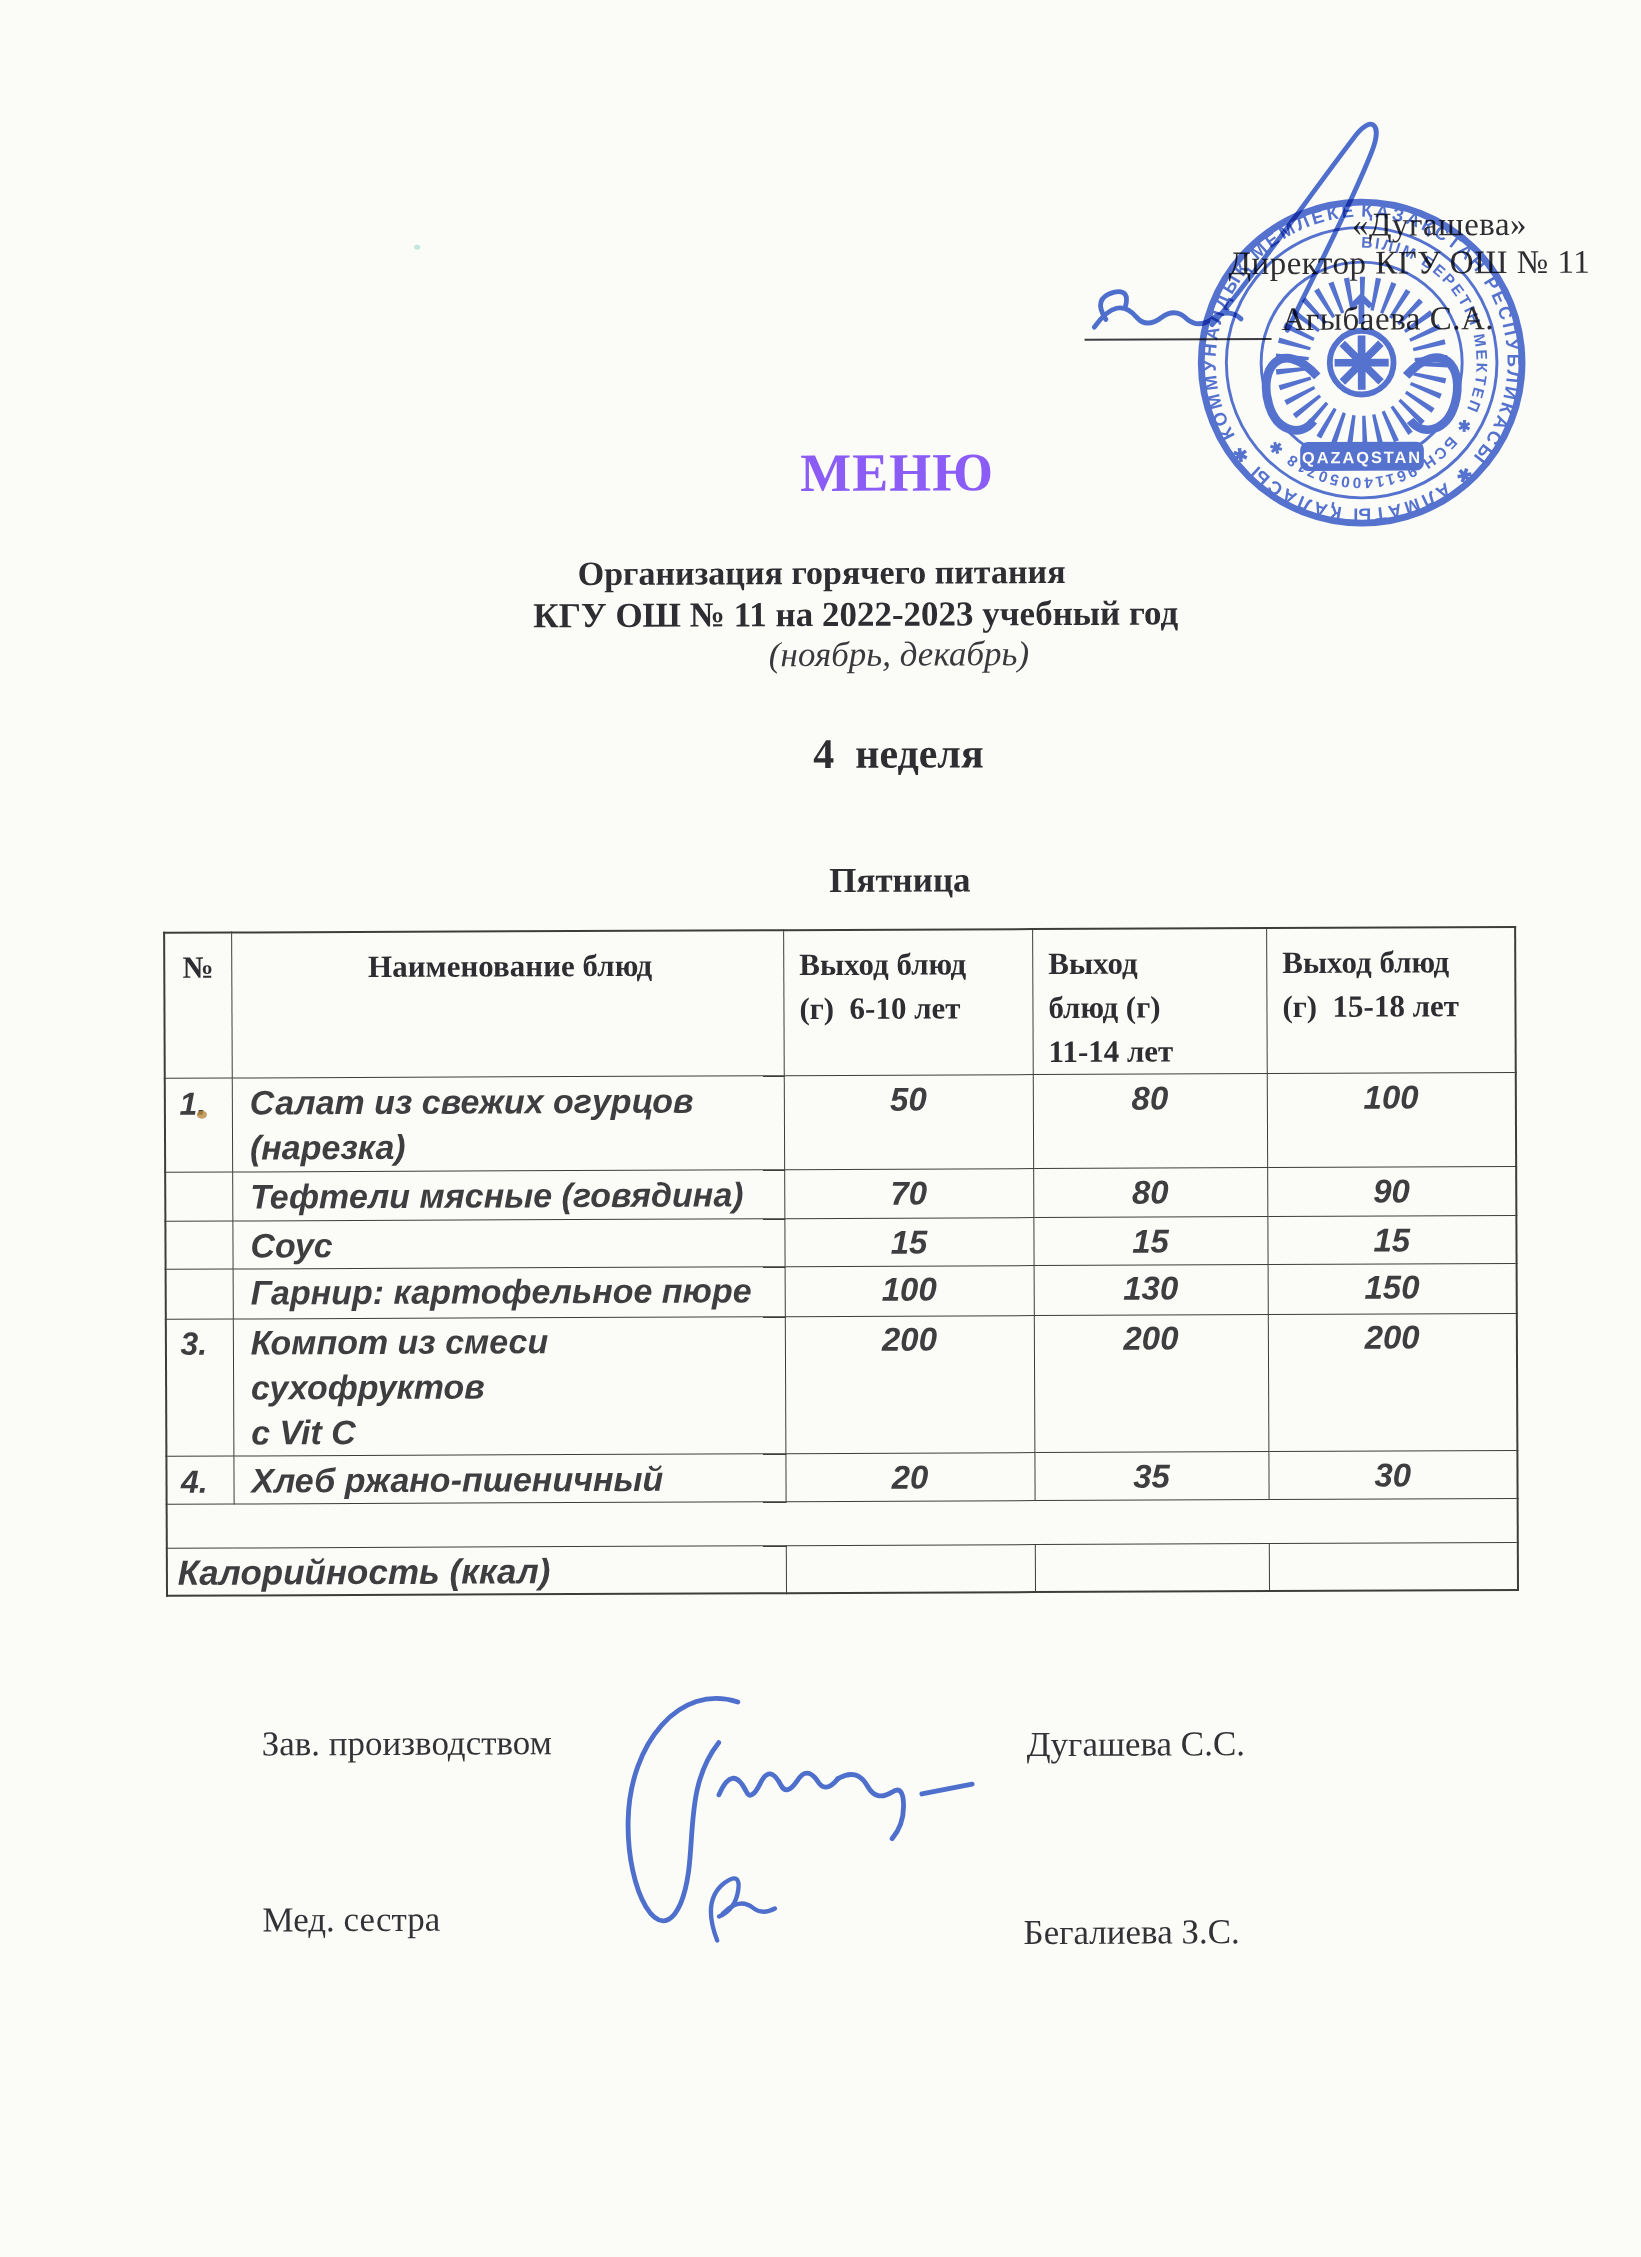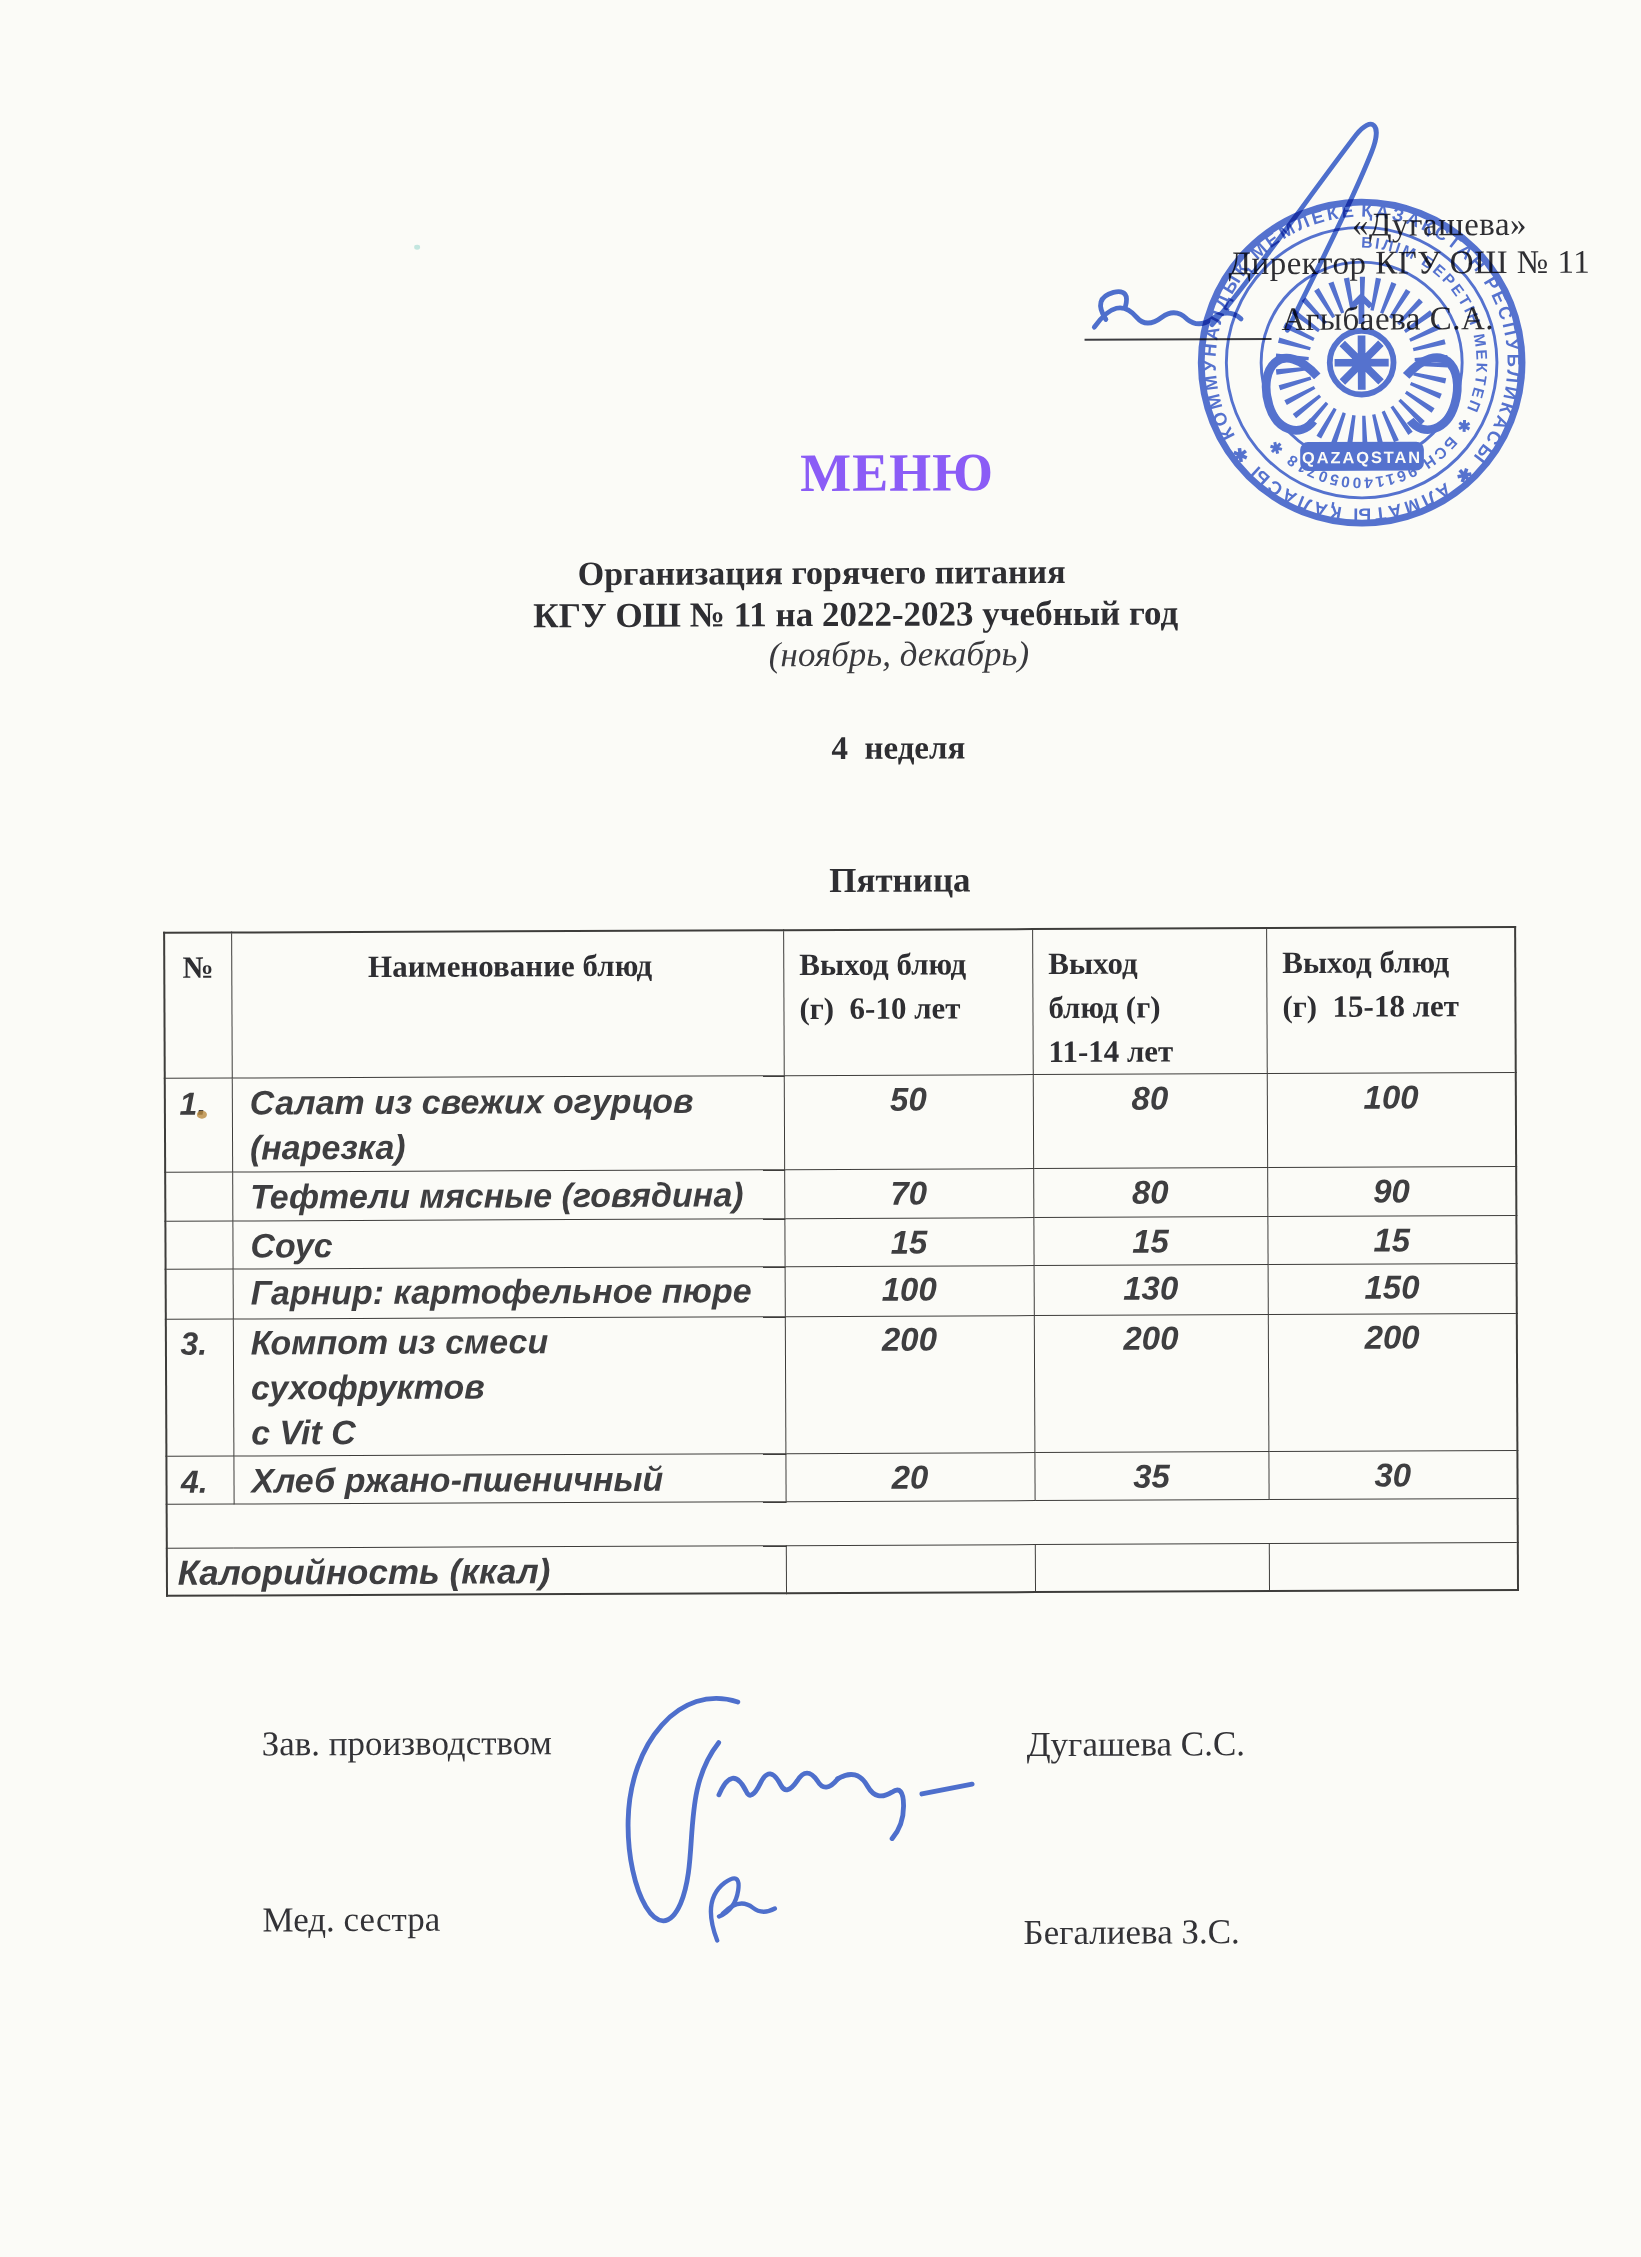--- a/index.html
+++ b/index.html
@@ -105,21 +105,21 @@
     </text>
     <text fill="#3d5ec9" font-family="Liberation Sans, sans-serif" font-size="16" font-weight="bold" letter-spacing="2.5">
       <textPath href="#arcInner">БІЛІМ БЕРЕТІН МЕКТЕП ✱ БСН 961140050718 ✱</textPath>
     </text>
   </svg>
 
   <div class="abs center title" style="left:899px;top:442px;">МЕНЮ</div>
   <div class="abs center sub" style="left:823px;top:554px;">Организация горячего питания</div>
   <div class="abs center sub" style="left:857px;top:595px;font-size:35px;">КГУ ОШ № 11 на 2022-2023 учебный год</div>
   <div class="abs center sub-it" style="left:900px;top:635px;">(ноябрь, декабрь)</div>
-  <div class="abs center sub" style="left:899px;top:730px;font-size:33px;">4  неделя</div>
+  <div class="abs center sub" style="left:899px;top:730px;font-size:42px;">4  неделя</div>
   <div class="abs center sub" style="left:900px;top:861px;font-size:35px;">Пятница</div>
 
   <table class="menu abs" style="left:163px;top:929px;">
     <colgroup>
       <col style="width:67px">
         <col style="width:552px">
         <col style="width:249px">
         <col style="width:234px">
         <col style="width:249px">
     </colgroup>

